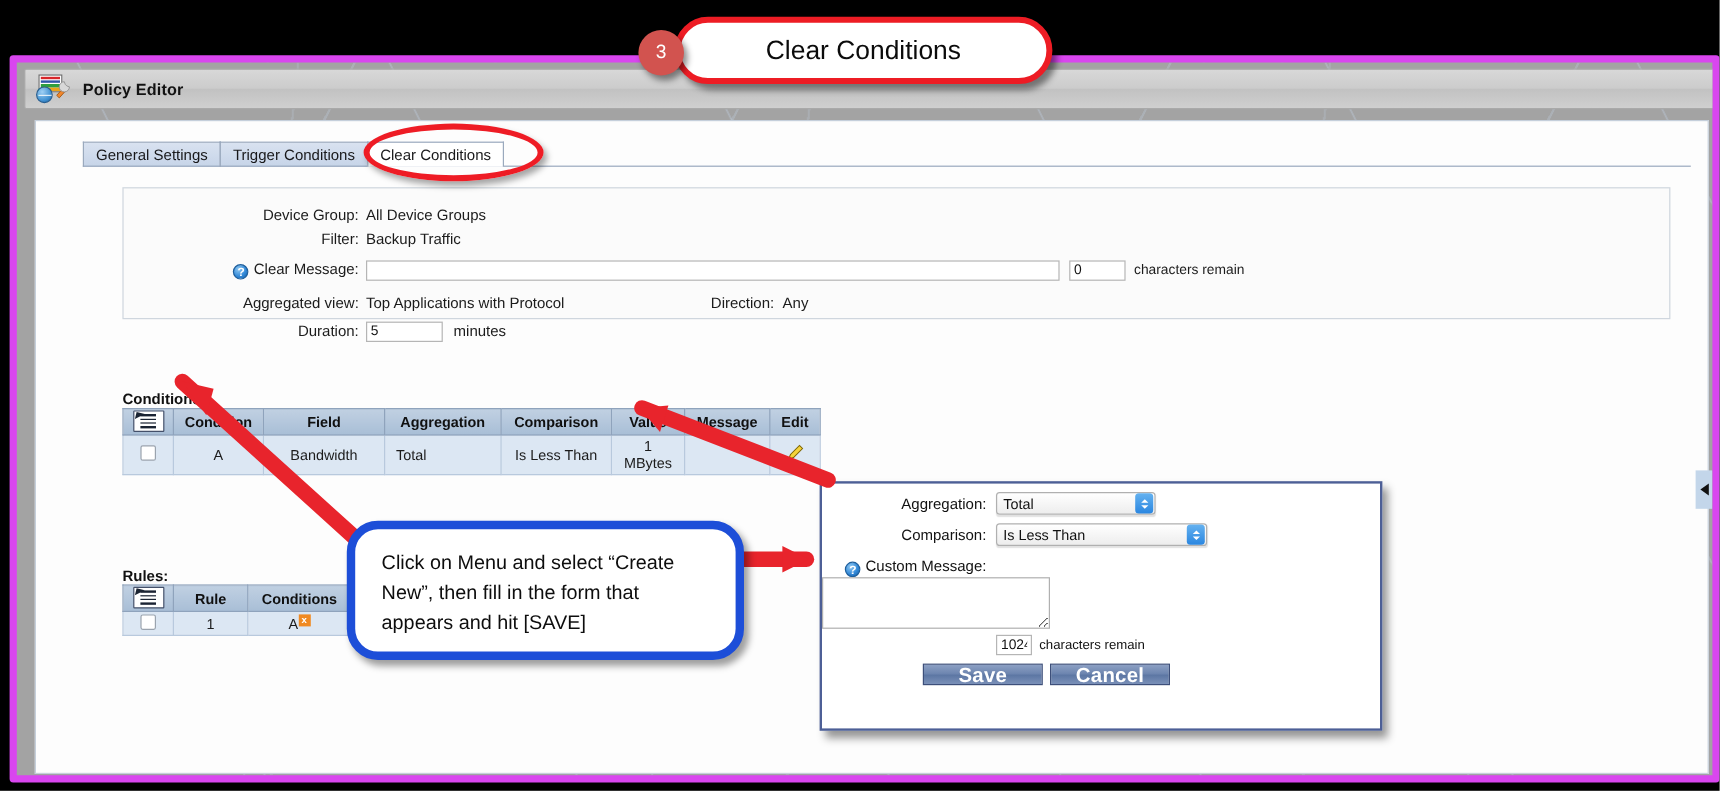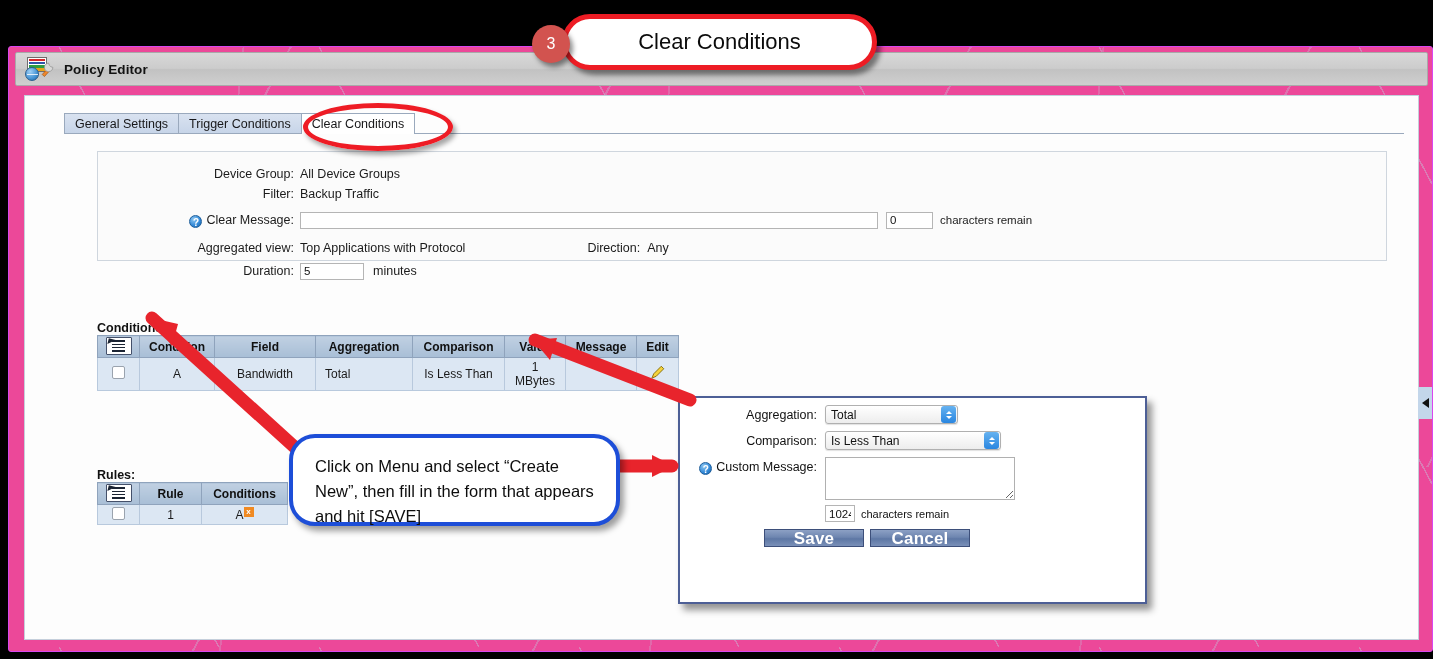--- a/index.html
+++ b/index.html
@@ -8,22 +8,22 @@
     width:1433px; height:659px;
     background:#000;
     font-family:"Liberation Sans", sans-serif;
     overflow:hidden;
     position:relative;
   }
 
   
   #app-window{
     position:absolute; left:8px; top:46px; width:1425px; height:606px;
-    background:#ec4899;
-    border:1px solid #d946ef;
+    background:#a3a3a3;
+    border:6px solid #d946ef;
     border-radius:3px;
     overflow:hidden;
   }
   
   #watermark{
     position:absolute; inset:0;
     background-image:
       linear-gradient(62deg, transparent 49.8%, rgba(190,205,222,.40) 49.8%, rgba(190,205,222,.40) 50.2%, transparent 50.2%),
       linear-gradient(118deg, transparent 49.8%, rgba(190,205,222,.32) 49.8%, rgba(190,205,222,.32) 50.2%, transparent 50.2%),
       linear-gradient(96deg, transparent 49.7%, rgba(190,205,222,.25) 49.7%, rgba(190,205,222,.25) 50.1%, transparent 50.1%);
@@ -171,22 +171,22 @@
     box-shadow:4px 5px 5px rgba(0,0,0,.45);
     display:flex; align-items:center; justify-content:center;
     font-size:22px; color:#0b0b0b;
   }
   .callout-badge{
     position:absolute; left:532px; top:25px; width:38px; height:38px; border-radius:50%;
     background:#d2534f; color:#fff; font-size:16px; text-align:center; line-height:38px;
     box-shadow:3px 4px 5px rgba(0,0,0,.45); z-index:2;
   }
   .callout-step{
-    position:absolute; left:289px; top:434px; width:331px; height:92px;
-    background:#fff; border:4px solid #1d4ed8; border-radius:26px;
+    position:absolute; left:289px; top:434px; width:331px; height:116px;
+    background:#fff; border:7px solid #1d4ed8; border-radius:26px;
     box-shadow:4px 5px 6px rgba(0,0,0,.38);
     padding:16px 22px; font-size:16.5px; line-height:25px; color:#0d0d0d;
   }
   .ring{
     position:absolute; border:5px solid #ee1c25; border-radius:50%;
     box-shadow:3px 4px 5px rgba(0,0,0,.35);
   }
 </style>
 </head>
 <body>
@@ -339,21 +339,21 @@
     <div class="drow">
       <span class="dlabel">Comparison:</span>
       <span class="selectbox" style="width:176px;">
         <span class="val">Is Less Than</span>
         <span class="arrows">
             <i class="up"></i>
             <i class="dn"></i>
           </span>
       </span>
     </div>
-    <div class="drow" style="align-items:flex-start;">
+    <div class="drow" style="align-items:flex-start;flex-direction:column;">
       <span class="dlabel" style="padding-top:3px;">
         <span class="helpicon">?</span><span>Custom Message:</span>
       </span>
       <textarea class="dlg-textarea" style=""></textarea>
     </div>
     <div class="drow" style="margin-top:5px;">
       <span class="dlabel"></span>
       <input class="txtinput" style="width: 30px;" value="1024">
       <span style="margin-left:6px;font-size:11px;">characters remain</span>
     </div>

